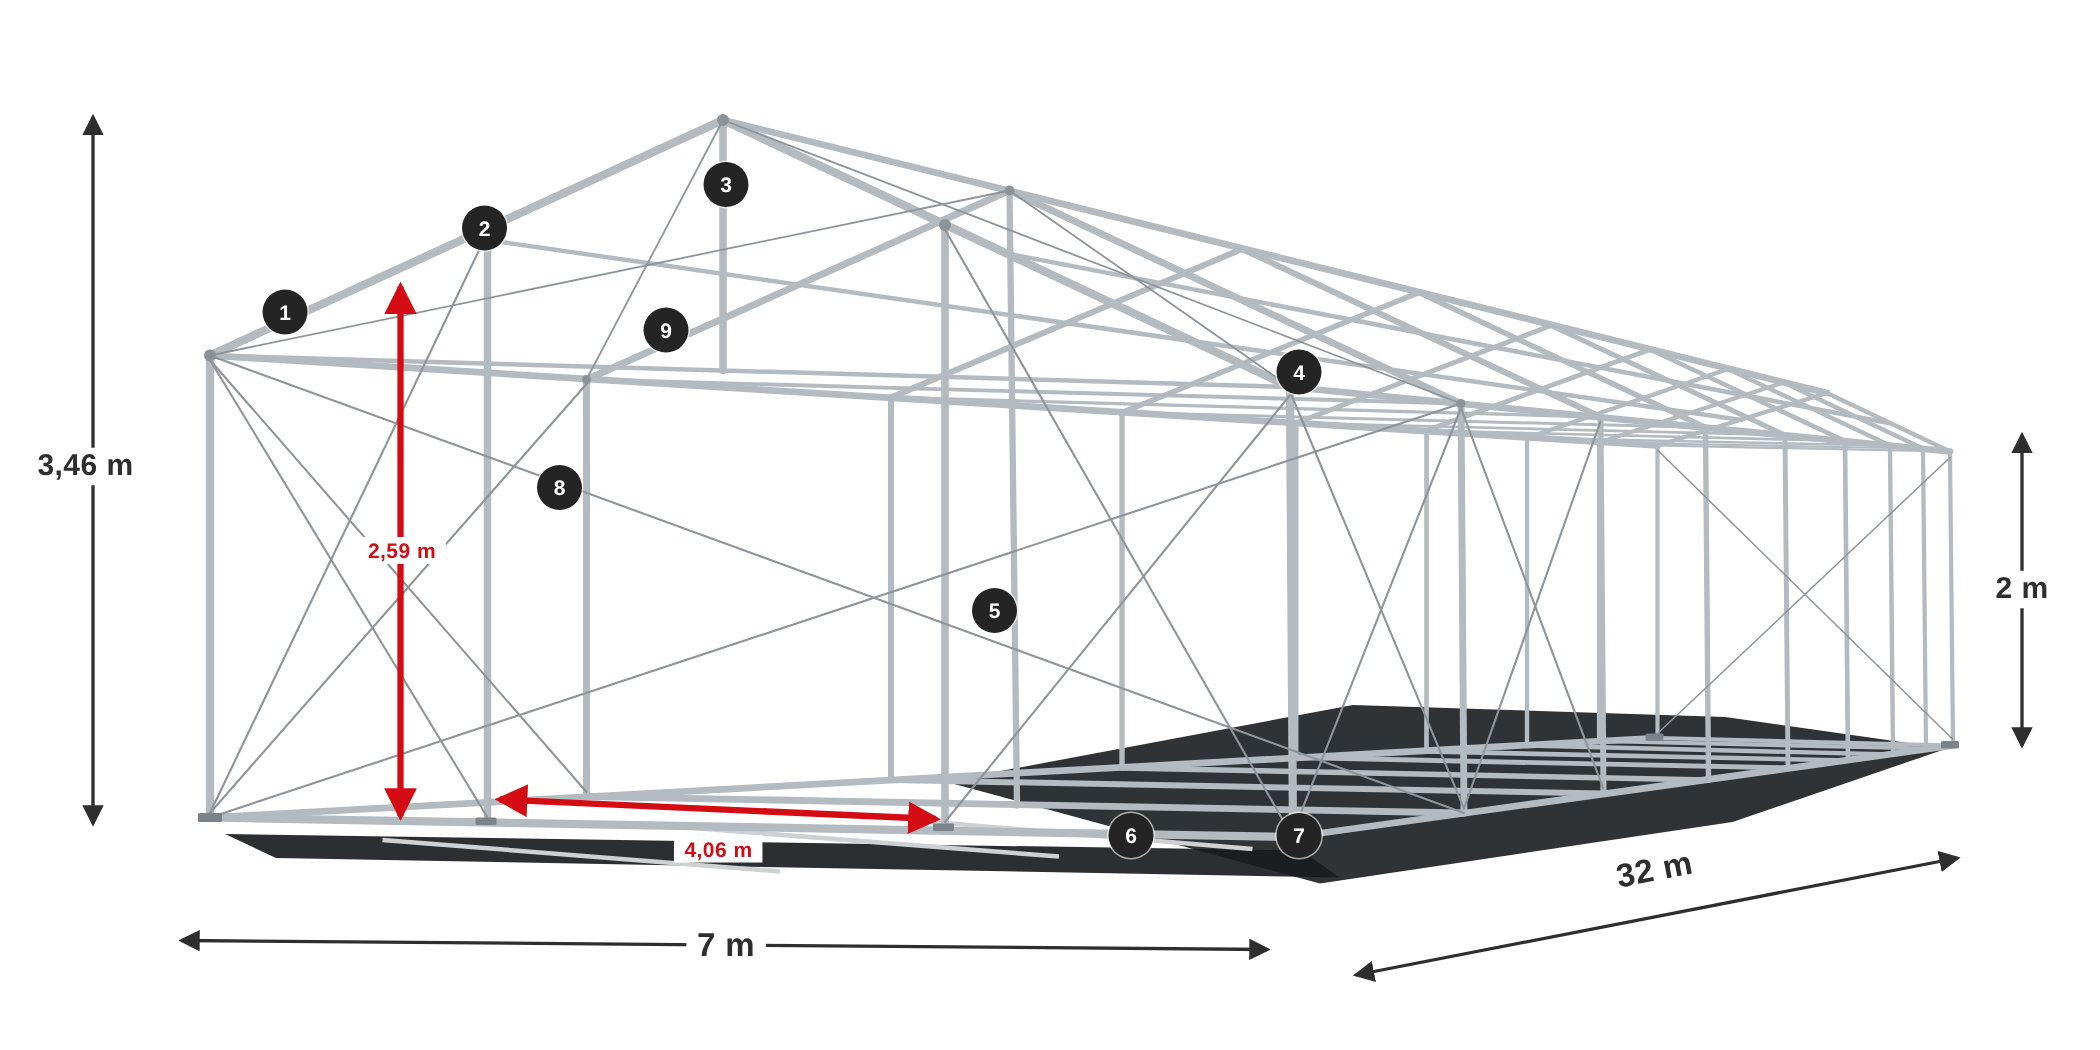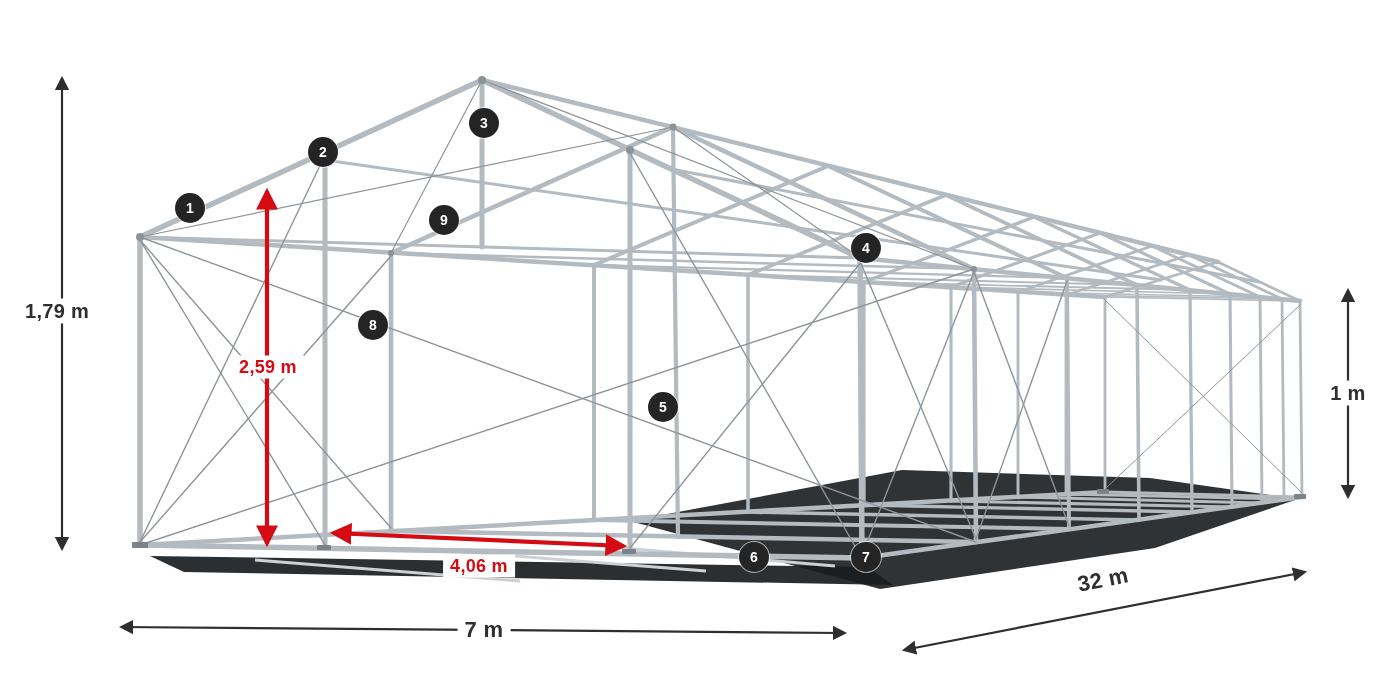--- a/index.html
+++ b/index.html
@@ -12,21 +12,21 @@
   .callout{
     position:absolute;width:30px;height:30px;border-radius:50%;
     background:#242424;color:#ffffff;display:flex;align-items:center;justify-content:center;
     font-size:14px;font-weight:bold;z-index:6;box-shadow:0 0 0 1px rgba(255,255,255,.6);
   }
   .dim-label{
     position:absolute;transform:translate(-50%,-50%);
     background:#ffffff;padding:1px 7px;font-weight:bold;color:#2e2e2e;
     font-size:20px;z-index:5;white-space:nowrap;letter-spacing:.3px;
   }
-  .dim-label.red{color:#d40b12;font-size:18px;}
+  .dim-label.red{color:#d40b12;font-size:14px;}
   .dim-label.big{font-size:22px;}
   .dim-label.rot{transform:translate(-50%,-50%) rotate(-11deg);}
 </style>
 </head>
 <body>
 
 <div class="stage">
 
   <svg class="scene" viewBox="0 0 1400 700">
     <defs>
@@ -187,20 +187,20 @@
   <div class="callout" style="left:175px;top:193px;">1</div>
   <div class="callout" style="left:308px;top:137px;">2</div>
   <div class="callout" style="left:469px;top:108px;">3</div>
   <div class="callout" style="left:851px;top:233px;">4</div>
   <div class="callout" style="left:648px;top:392px;">5</div>
   <div class="callout" style="left:739px;top:542px;">6</div>
   <div class="callout" style="left:851px;top:542px;">7</div>
   <div class="callout" style="left:358px;top:310px;">8</div>
   <div class="callout" style="left:429px;top:205px;">9</div>
 
-  <div class="dim-label" style="left:57px;top:311px;">1,79 m</div>
+  <div class="dim-label" style="left:57px;top:311px;">3,46 m</div>
   <div class="dim-label red" style="left:268px;top:367px;">2,59 m</div>
   <div class="dim-label red" style="left:479px;top:538px;margin-top:28px;">4,06 m</div>
-  <div class="dim-label" style="left:1348px;top:393px;">1 m</div>
+  <div class="dim-label" style="left:1348px;top:393px;">2 m</div>
   <div class="dim-label big" style="left:484px;top:630px;">7 m</div>
   <div class="dim-label big rot" style="left:1103px;top:580px;">32 m</div>
 
 </div>
 
 </body></html>

